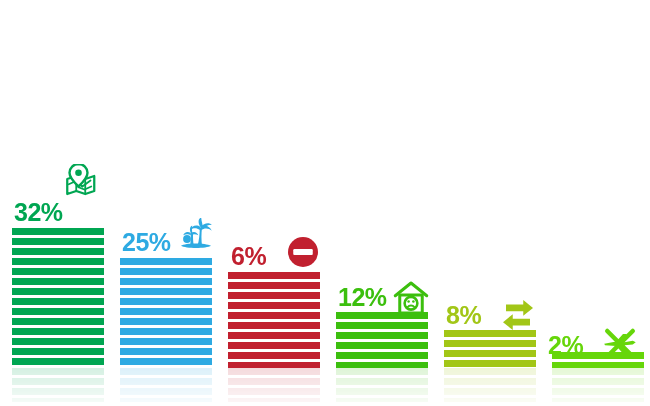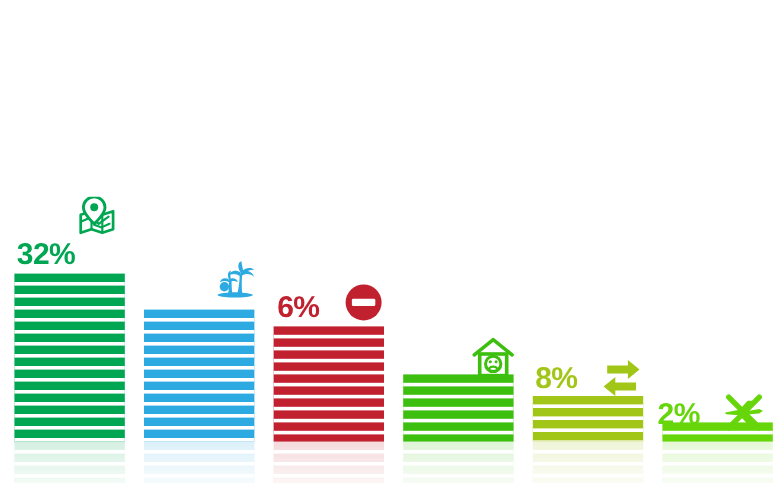--- a/index.html
+++ b/index.html
@@ -124,20 +124,21 @@
       <div class="reflection" style="height: 34px; bottom: 4px; opacity: 0.16;">
         <div class="refl-fill" style="background:#2eaae2;"></div>
         <div class="refl-stripes">
           <div style="position:absolute;left:0;width:100%;top:7px;height:3px;background:#ffffff;"></div>
           <div style="position:absolute;left:0;width:100%;top:17px;height:3px;background:#ffffff;"></div>
           <div style="position:absolute;left:0;width:100%;top:27px;height:3px;background:#ffffff;"></div>
         </div>
         <div style="position:absolute;inset:0;background:linear-gradient(to bottom, rgba(255,255,255,0) 0%, rgba(255,255,255,0.75) 100%);"></div>
       </div>
     </div>
+    <div class="value-label" style="left: 122px; top: 230px; color: rgb(46, 170, 226);">25%</div>
     <div class="bar-icon" style="left: 178px; top: 218px; color: rgb(46, 170, 226);">
       <svg xmlns="http://www.w3.org/2000/svg" viewBox="0 0 48 48" fill="currentColor">
         <circle cx="12" cy="28" r="5.2"></circle>
         <path d="M30 12 C24 8 18 11 16 16 C20 13 25 13 29 16 Z"></path>
         <path d="M30 12 C36 8 43 11 45 17 C41 13 35 13 31 16 Z"></path>
         <path d="M30 12 C26 6 27 1 31 -1 C31 4 33 8 33 12 Z"></path>
         <path d="M30 12 C35 6 42 6 45 9 C40 9 35 11 32 15 Z"></path>
         <path d="M29 13 C29 22 28 30 26 37 L32 37 C31 29 31 21 32 13 Z"></path>
         <path d="M17 20 C13 17 8 19 7 23 C11 21 14 21 17 23 Z"></path>
         <path d="M17 20 C21 17 26 19 27 23 C24 21 20 21 17 23 Z"></path>
@@ -192,20 +193,21 @@
       <div class="reflection" style="height: 34px; bottom: 4px; opacity: 0.16;">
         <div class="refl-fill" style="background:#3cbf0e;"></div>
         <div class="refl-stripes">
           <div style="position:absolute;left:0;width:100%;top:7px;height:3px;background:#ffffff;"></div>
           <div style="position:absolute;left:0;width:100%;top:17px;height:3px;background:#ffffff;"></div>
           <div style="position:absolute;left:0;width:100%;top:27px;height:3px;background:#ffffff;"></div>
         </div>
         <div style="position:absolute;inset:0;background:linear-gradient(to bottom, rgba(255,255,255,0) 0%, rgba(255,255,255,0.75) 100%);"></div>
       </div>
     </div>
+    <div class="value-label" style="left: 338px; top: 285px; color: rgb(60, 191, 14);">12%</div>
     <div class="bar-icon" style="left: 393px; top: 280px; color: rgb(60, 191, 14);">
       <svg xmlns="http://www.w3.org/2000/svg" viewBox="0 0 48 48" fill="currentColor">
         <path d="M3 21 L24 4 L45 21" fill="none" stroke="currentColor" stroke-width="4" stroke-linecap="round" stroke-linejoin="round"></path>
         <rect x="9" y="20" width="30" height="24" fill="none" stroke="currentColor" stroke-width="4"></rect>
         <circle cx="24" cy="31" r="8.5" fill="none" stroke="currentColor" stroke-width="3.4"></circle>
         <circle cx="20.8" cy="28.6" r="1.7"></circle>
         <circle cx="27.2" cy="28.6" r="1.7"></circle>
         <path d="M19.6 36 C21.6 33.4 26.4 33.4 28.4 36" fill="none" stroke="currentColor" stroke-width="2.6" stroke-linecap="round"></path>
       </svg>
     </div>

